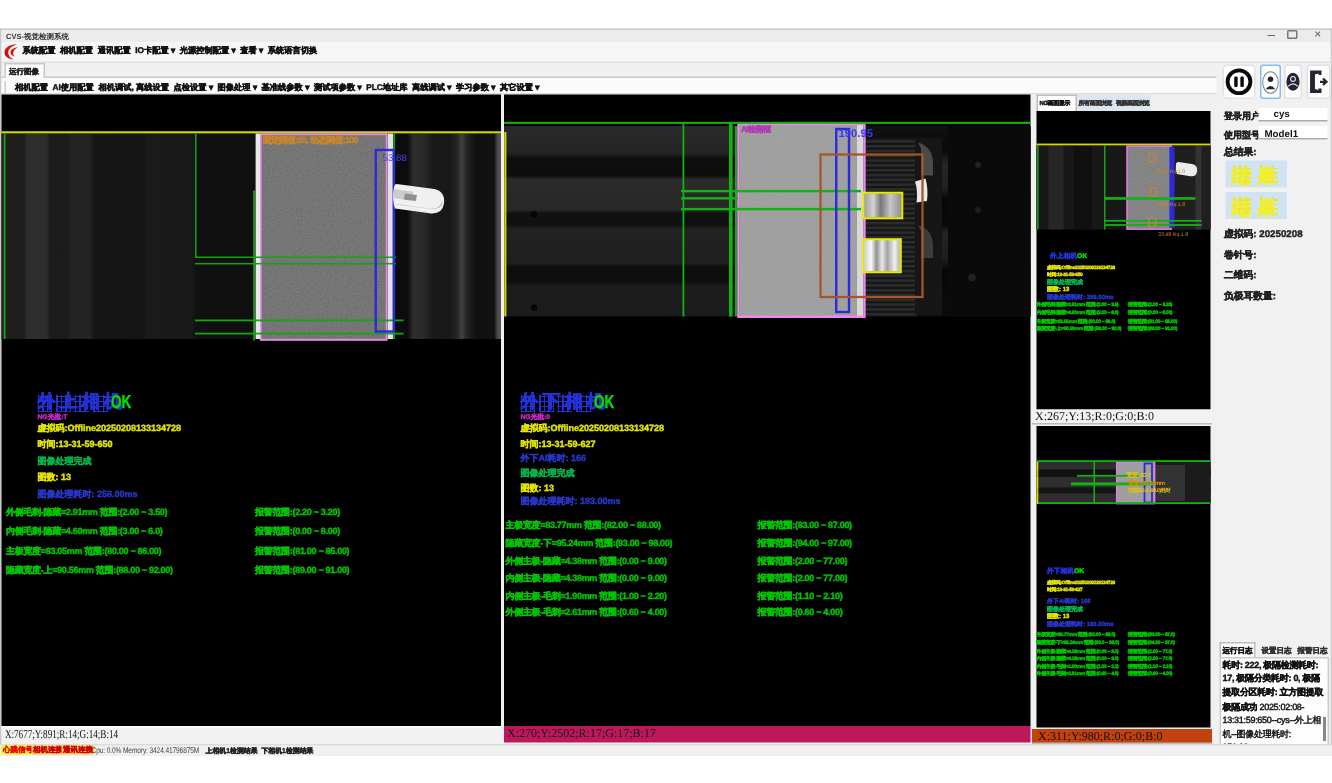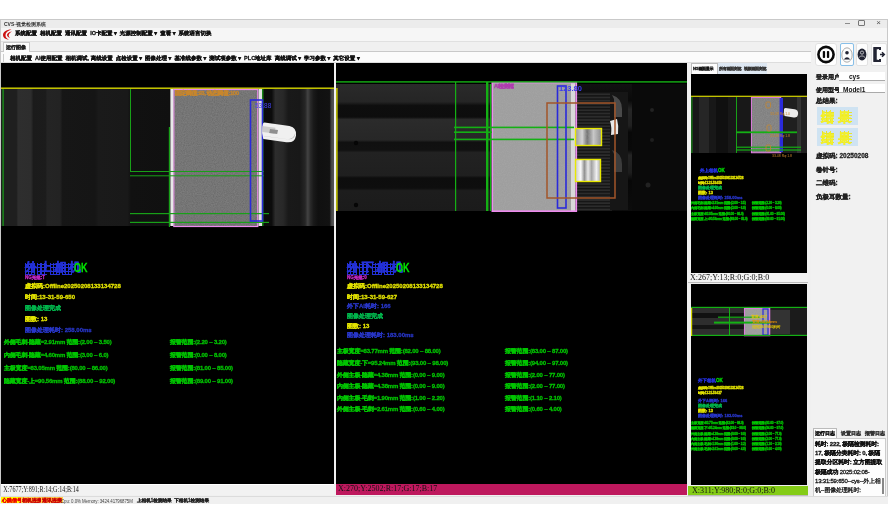--- a/index.html
+++ b/index.html
@@ -209,21 +209,21 @@
 
 <rect x="576" y="129" width="25" height="16" fill="url(#foil2)" filter="url(#noise)"></rect>
 <rect x="575.5" y="128.5" width="26" height="17" fill="none" stroke="#e8e800" stroke-width="1.4"></rect>
 <rect x="576" y="160" width="24" height="21" fill="url(#foil)" filter="url(#noise)"></rect>
 <rect x="575.5" y="159.5" width="25" height="22" fill="none" stroke="#e8e800" stroke-width="1.4"></rect>
 
 <rect x="557.5" y="86" width="8.5" height="122" fill="none" stroke="#2a2ada" stroke-width="1.6"></rect>
 <rect x="547" y="103" width="68" height="95" fill="none" stroke="#a3562a" stroke-width="1.5"></rect>
 </svg>
 <div class="abs cn" style="left:494px;top:83px;font-size:5.5px;color:#b03ab0;letter-spacing:-0.5px">AI检测框</div>
-<div class="abs" style="left:559px;top:84px;font-size:7.5px;color:#3a3aef;font-weight:bold">123.80</div>
+<div class="abs" style="left:559px;top:84px;font-size:7.5px;color:#3a3aef;font-weight:bold">190.95</div>
 
 <div class="abs" style="left:347px;top:262.5px;width:49px;height:12px;background:repeating-linear-gradient(90deg,#2431d8 0 1px,rgba(0,0,0,0) 1px 3.1px),repeating-linear-gradient(0deg,#2431d8 0 1px,rgba(0,0,0,0) 1px 3.4px);-webkit-mask:repeating-linear-gradient(90deg,#000 0 10px,rgba(0,0,0,0) 10px 12.3px)"></div>
 <div class="abs cn" style="left:347px;top:261px;font-size:12px;color:#2431d8;letter-spacing:2.7px;line-height:13px">外下相机</div>
 <div class="abs cn" style="left:396px;top:261.5px;font-size:12.5px;color:#00e000;line-height:13px;transform:scaleX(0.72);transform-origin:0 0">OK</div>
 <div class="abs cn" style="left:347px;top:275px;font-size:4.5px;color:#c428c4;line-height:5px">NG光批:0</div>
 <div class="abs cn" style="left:347px;top:283px;font-size:6px;color:#e4e400;line-height:7px">虚拟码:Offline20250208133134728</div>
 <div class="abs cn" style="left:347px;top:294px;font-size:6px;color:#e4e400;line-height:7px">时间:13-31-59-627</div>
 <div class="abs cn" style="left:347px;top:303px;font-size:6px;color:#2836c8;line-height:7px">外下AI耗时: 166</div>
 <div class="abs cn" style="left:347px;top:313px;font-size:6px;color:#00b44b;line-height:7px">图像处理完成</div>
 <div class="abs cn" style="left:347px;top:323px;font-size:6px;color:#e4e400;line-height:7px">图数: 13</div>
@@ -304,21 +304,21 @@
 <text x="752" y="328" font-size="3.6" fill="#e8c800" font-weight="bold" letter-spacing="-0.3">范围(93.0~98.0)耗时</text>
 </svg>
 <div class="abs cn" style="left:698px;top:378px;font-size:4.5px;color:#2431d8;line-height:5px">外下相机<span style="color:#00e000">OK</span></div>
 <div class="abs cn" style="left:698px;top:386px;font-size:3.2px;color:#e4e400;line-height:4.6px;letter-spacing:-0.2px">虚拟码:Offline20250208133134728<br>时间:13-31-59-627</div>
 <div class="abs cn" style="left:698px;top:398px;font-size:4px;color:#2836c8;line-height:5px">外下AI耗时: 166</div>
 <div class="abs cn" style="left:698px;top:403px;font-size:4px;color:#00b44b;line-height:5px">图像处理完成</div>
 <div class="abs cn" style="left:698px;top:408px;font-size:4px;color:#e4e400;line-height:5px">图数: 13</div>
 <div class="abs cn" style="left:698px;top:413px;font-size:4px;color:#2836c8;line-height:5px">图像处理耗时: 183.00ms</div>
 <div class="abs cn" style="left:691px;top:421px;font-size:3.3px;color:#00c400;line-height:5.3px;letter-spacing:-0.2px">主极宽度=83.77mm 范围:(82.00 ~ 88.0)<br>隐藏宽度-下=95.24mm 范围:(93.0 ~ 98.0)<br>外侧主极-隐藏=4.38mm 范围:(0.00 ~ 9.0)<br>内侧主极-隐藏=4.38mm 范围:(0.00 ~ 9.0)<br>内侧主极-毛刺=1.90mm 范围:(1.00 ~ 2.2)<br>外侧主极-毛刺=2.61mm 范围:(0.60 ~ 4.0)</div>
 <div class="abs cn" style="left:752px;top:421px;font-size:3.3px;color:#00c400;line-height:5.3px;letter-spacing:-0.2px">报警范围:(83.00 ~ 87.0)<br>报警范围:(94.00 ~ 97.0)<br>报警范围:(2.00 ~ 77.0)<br>报警范围:(2.00 ~ 77.0)<br>报警范围:(1.10 ~ 2.10)<br>报警范围:(0.60 ~ 4.00)</div>
-<div class="abs" style="left:688px;top:486px;width:120px;height:10px;background:#84cc16;border-bottom:1px solid #bbb">
+<div class="abs" style="left:688px;top:486px;width:120px;height:10px;background:#c2410c;border-bottom:1px solid #bbb">
   <div style="font-size:8px;color:#111;padding-left:4px;font-family:'Liberation Serif',serif">X:311;Y:980;R:0;G:0;B:0</div>
 </div>
 
 <div class="abs" style="left:811px;top:42px;width:76px;height:462px;background:#f1f1f1"></div>
 
 <div class="abs" style="left:815px;top:43px;width:22px;height:23px;background:#fff;border:1px solid #e2e2e2;border-radius:3px"></div>
 <svg class="abs" style="left:816px;top:44px" width="20" height="21" viewBox="0 0 20 21">
 <circle cx="10" cy="10.5" r="7.6" fill="none" stroke="#0a0a0a" stroke-width="2.6"></circle>
 <rect x="6.8" y="7" width="2.3" height="7" rx="0.8" fill="#0a0a0a"></rect>
 <rect x="10.9" y="7" width="2.3" height="7" rx="0.8" fill="#0a0a0a"></rect>

